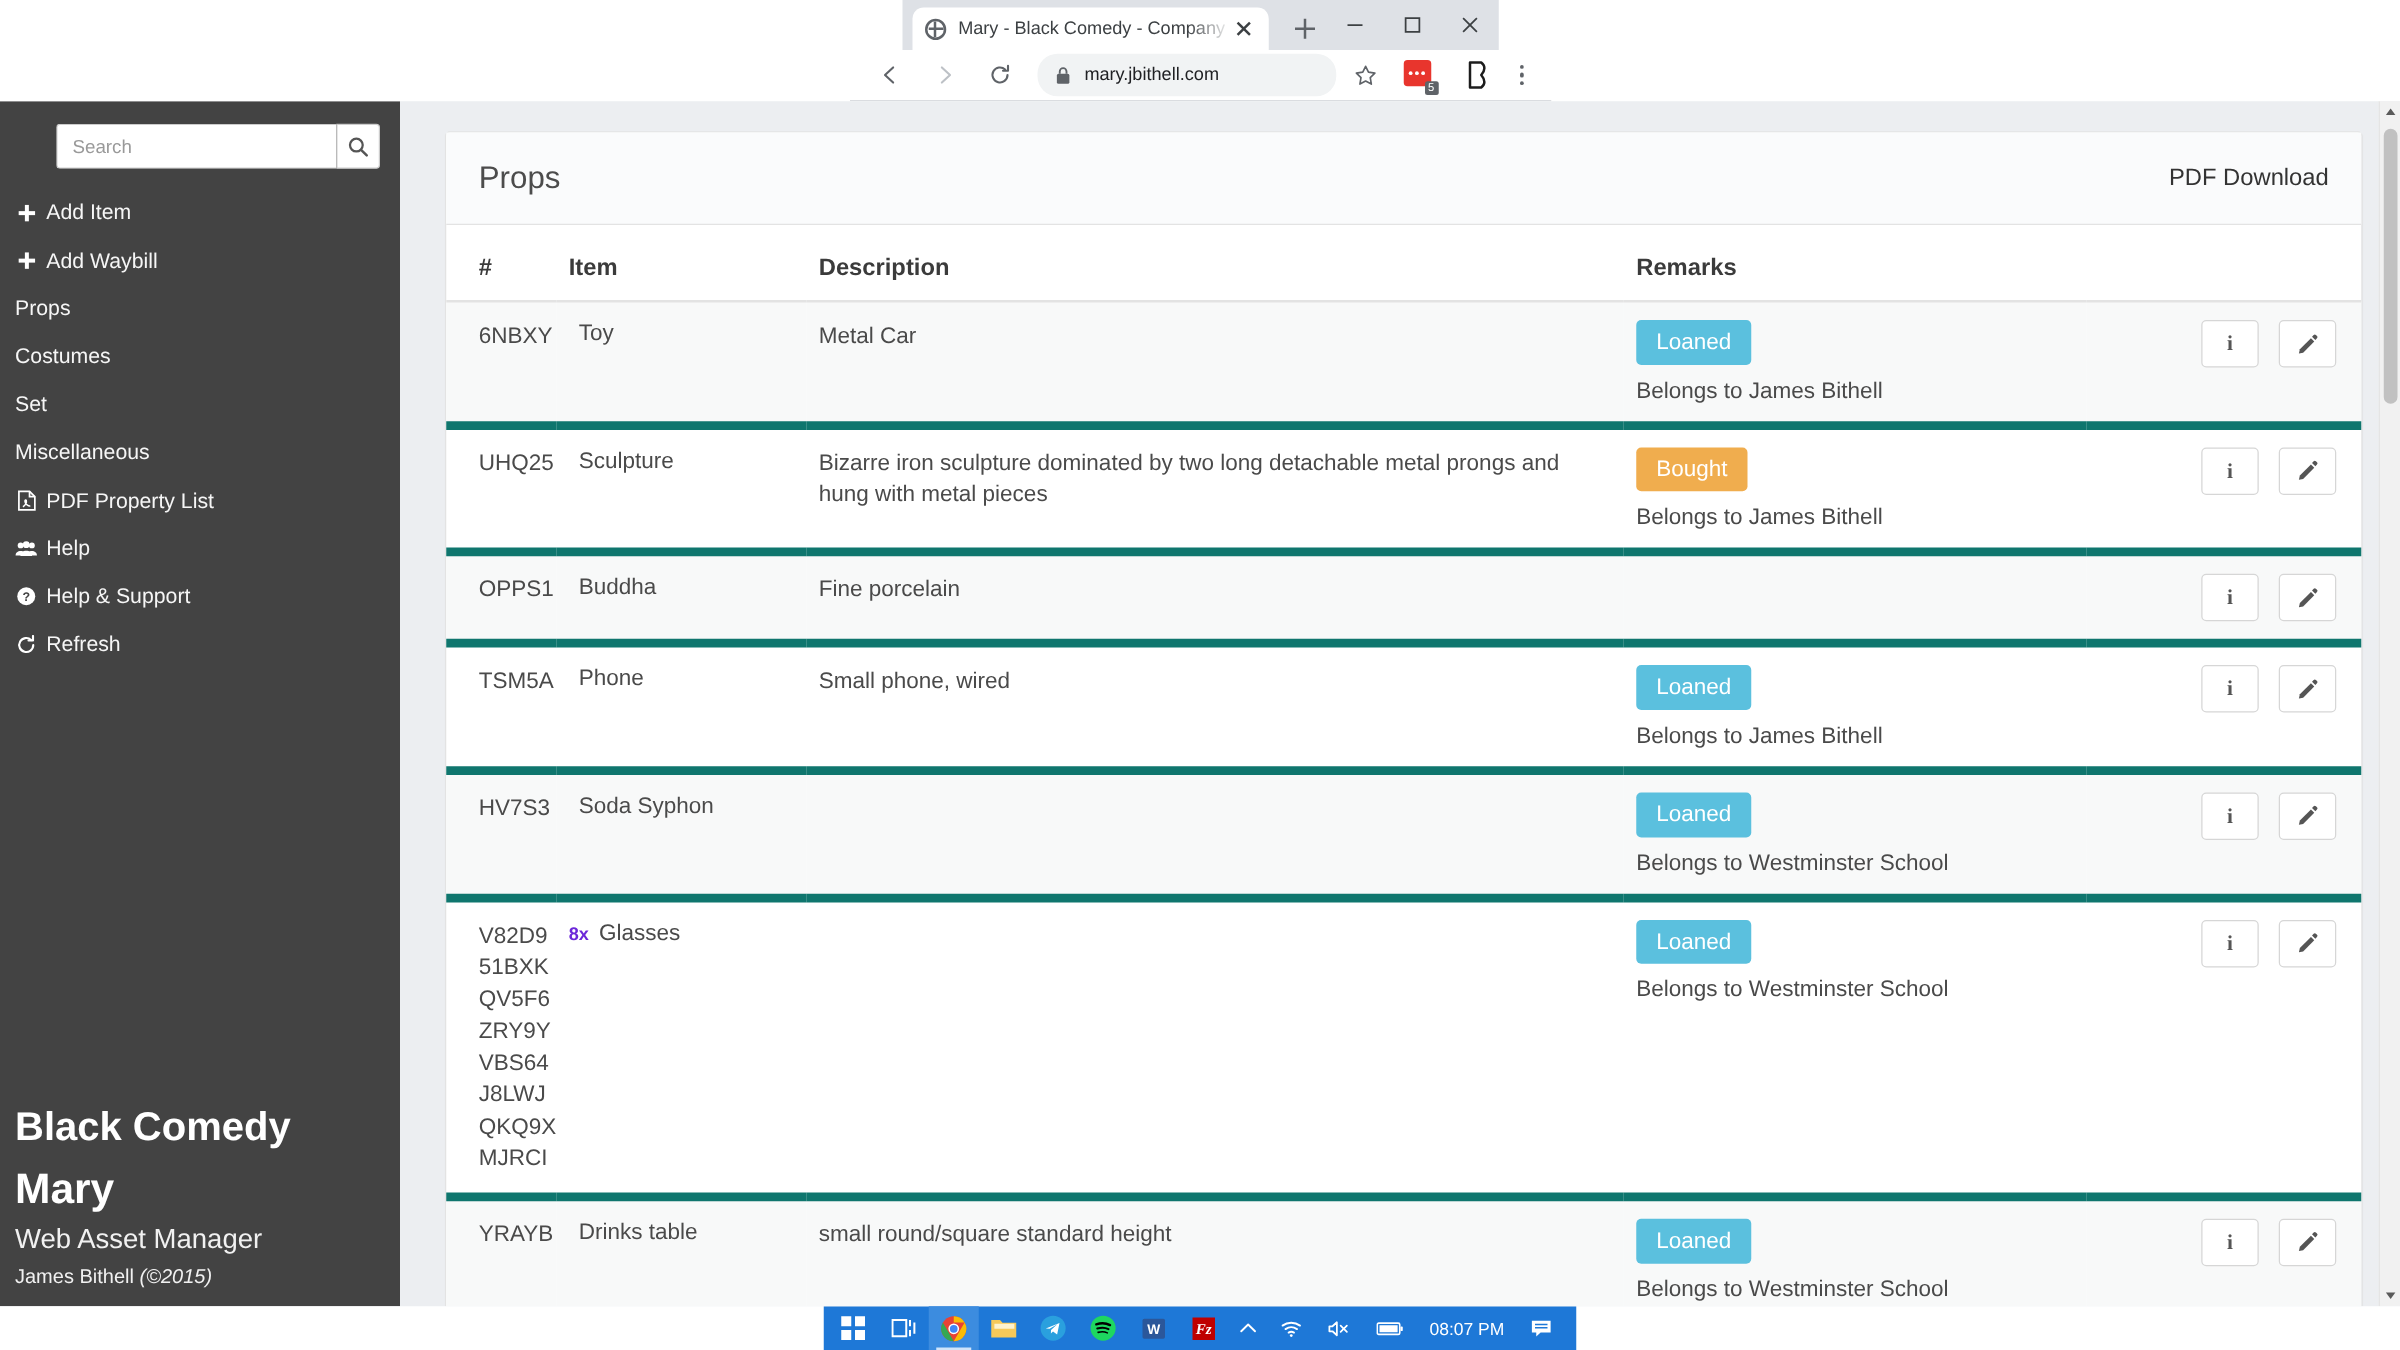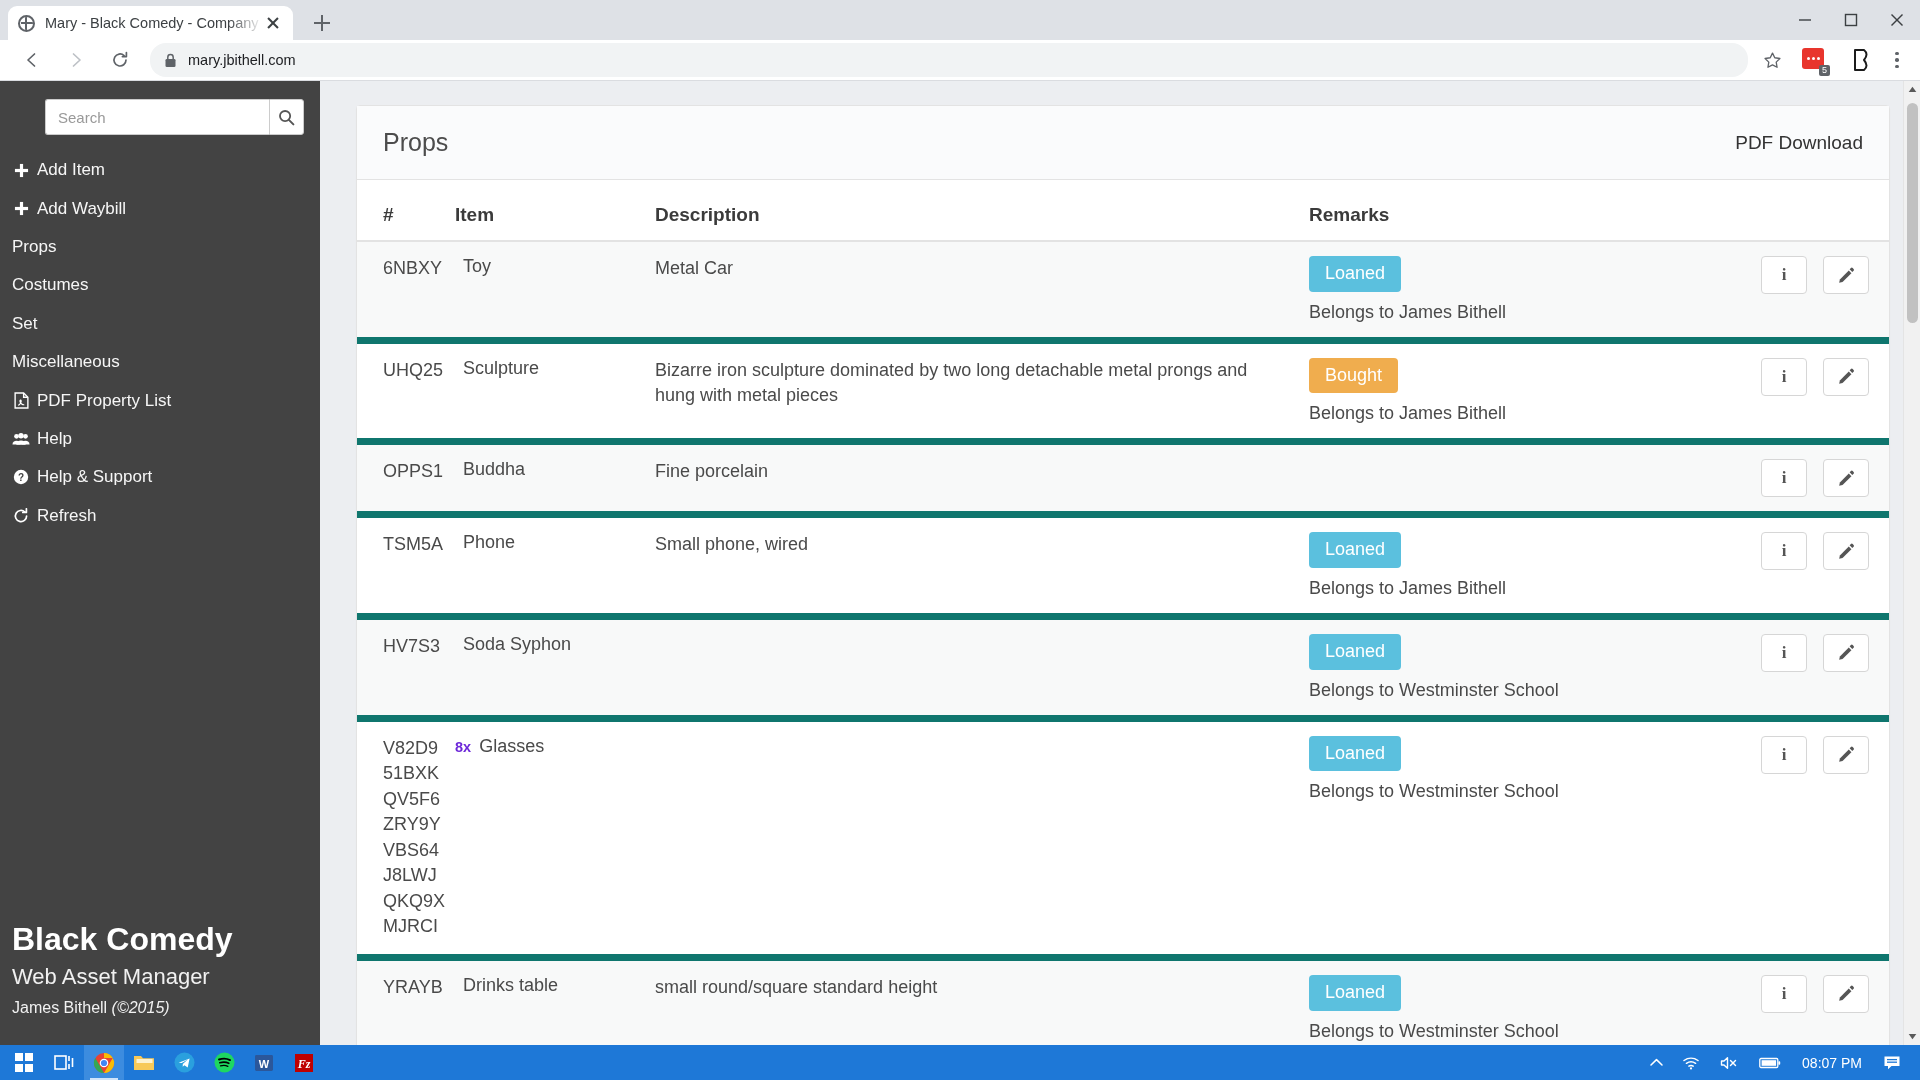--- a/index.html
+++ b/index.html
@@ -5,21 +5,21 @@
 <style>
   * { box-sizing: border-box; margin: 0; padding: 0; }
   html, body {
     width: 1920px; height: 1080px;
     overflow: hidden;
     font-family: "Liberation Sans", sans-serif;
     background: #ffffff;
   }
 
   
-  .browser { width: 1920px; height: 1080px; display: flex; flex-direction: column; }
+  .browser { width: 1920px; height: 1080px; display: flex; flex-direction: column; align-items: center; }
 
   .tabstrip {
     height: 40px; background: #dee1e6;
     display: flex; align-items: flex-end; position: relative;
     padding-left: 8px;
   }
   .tab {
     height: 34px; width: 285px;
     background: #ffffff; border-radius: 9px 9px 0 0;
     display: flex; align-items: center; padding: 0 10px;
@@ -128,21 +128,21 @@
     cursor: pointer; color: #555;
   }
   .nav { margin-top: 16px; }
   .nav-item {
     display: flex; align-items: center; gap: 7px;
     padding: 9px 0 9px 12px; font-size: 17px; color: #f6f6f6;
     cursor: pointer; line-height: 1.2; text-decoration: none;
   }
   .nav-item .ic { display: inline-flex; align-items: center; justify-content: center; width: 18px; }
   .brand {
-    position: absolute; left: 12px; bottom: 26px; right: 12px;
+    position: absolute; left: 12px; bottom: 12px; right: 12px;
   }
   .brand-show { font-size: 32px; font-weight: bold; color: #ffffff; line-height: 1.25; }
   .brand-char { font-size: 34px; font-weight: bold; color: #ffffff; line-height: 1.3; margin-top: 8px; }
   .brand-sub { font-size: 22px; color: #f1f1f1; line-height: 1.3; margin-top: 4px; }
   .brand-credit { font-size: 16px; color: #f1f1f1; line-height: 1.4; margin-top: 5px; }
   .brand-credit em { font-style: italic; }
 
   
   .main {
     flex: 1 1 auto; padding: 24px 30px 0 36px; overflow: hidden; position: relative;
@@ -400,20 +400,21 @@
                 <path d="M13.6 8a5.6 5.6 0 1 1-1.7-4" fill="none" stroke="#fff" stroke-width="1.7" stroke-linecap="round"></path>
                 <path d="M13.4 0.8v3.6H9.8" fill="none" stroke="#fff" stroke-width="1.7" stroke-linecap="round" stroke-linejoin="round"></path>
               </svg>
           </span>
           <span>Refresh</span>
         </a>
       </div>
 
       <div class="brand">
         <div class="brand-show">Black Comedy</div>
+        <div class="brand-char">Mary</div>
         <div class="brand-sub">Web Asset Manager</div>
         <div class="brand-credit"><span>James Bithell </span><em>(©2015)</em></div>
       </div>
     </div>
 
     <div class="main">
       <div class="panel">
         <div class="panel-head">
           <h1 class="panel-title">Props</h1>
           <a class="pdf-link">PDF Download</a>

